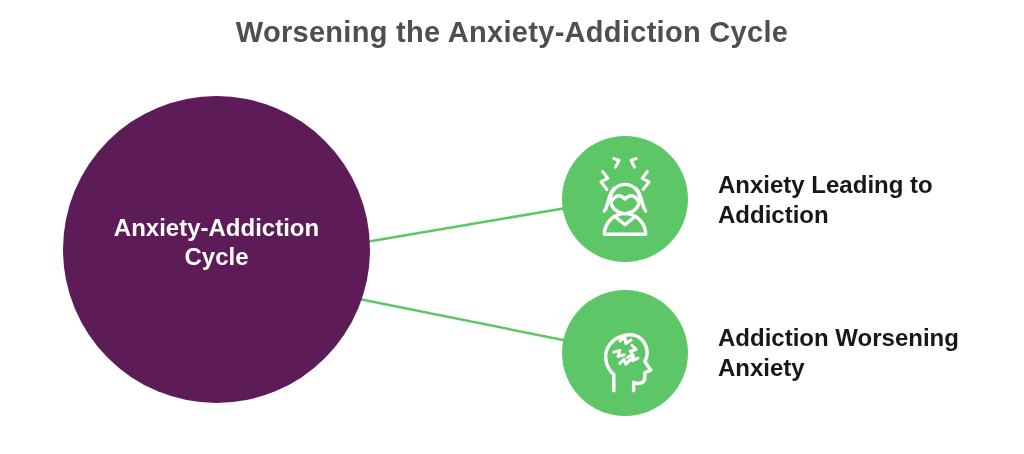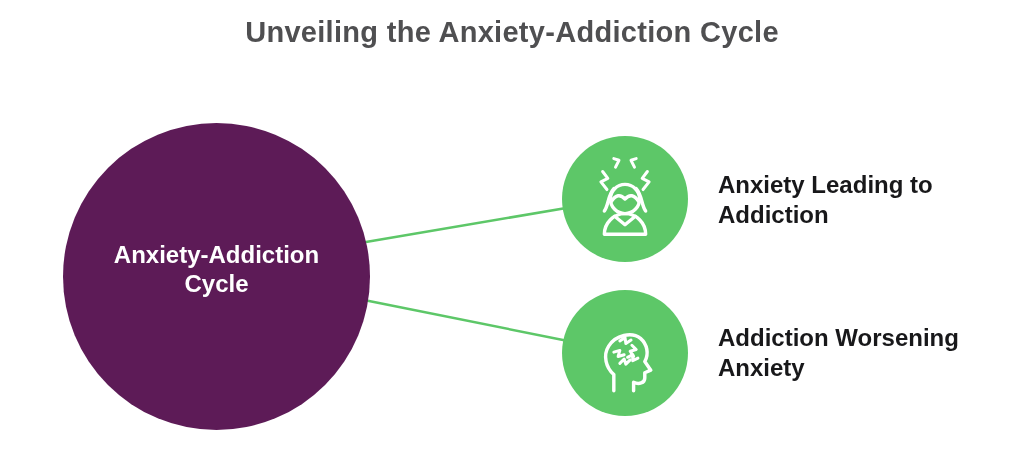--- a/index.html
+++ b/index.html
@@ -28,21 +28,21 @@
     z-index: 0;
     pointer-events: none;
   }
   .connectors line {
     stroke: var(--green, #5dc768);
     stroke-width: 2.5;
   }
   .center-node {
     position: absolute;
     left: 63px;
-    top: 123px;
+    top: 96px;
     width: 307px;
     height: 307px;
     border-radius: 50%;
     background: var(--purple, #5d1b57);
     color: var(--node-text, #ffffff);
     display: flex;
     flex-direction: row;
     align-items: center;
     justify-content: center;
     text-align: center;
@@ -100,21 +100,21 @@
     z-index: 1;
   }
   .bl1 { top: 170px; }
   .bl2 { top: 323px; }
 </style>
 </head>
 <body>
 
 <div class="canvas">
 
-  <div class="page-title">Unveiling the Anxiety-Addiction Cycle</div>
+  <div class="page-title">Worsening the Anxiety-Addiction Cycle</div>
 
   <svg class="connectors" width="1024" height="454" aria-hidden="true">
     <line x1="360" y1="243" x2="578" y2="206"></line>
     <line x1="359" y1="299" x2="578" y2="343"></line>
   </svg>
 
   <div class="center-node">
     <h2 class="node-heading">Anxiety-Addiction Cycle</h2>
   </div>
 

